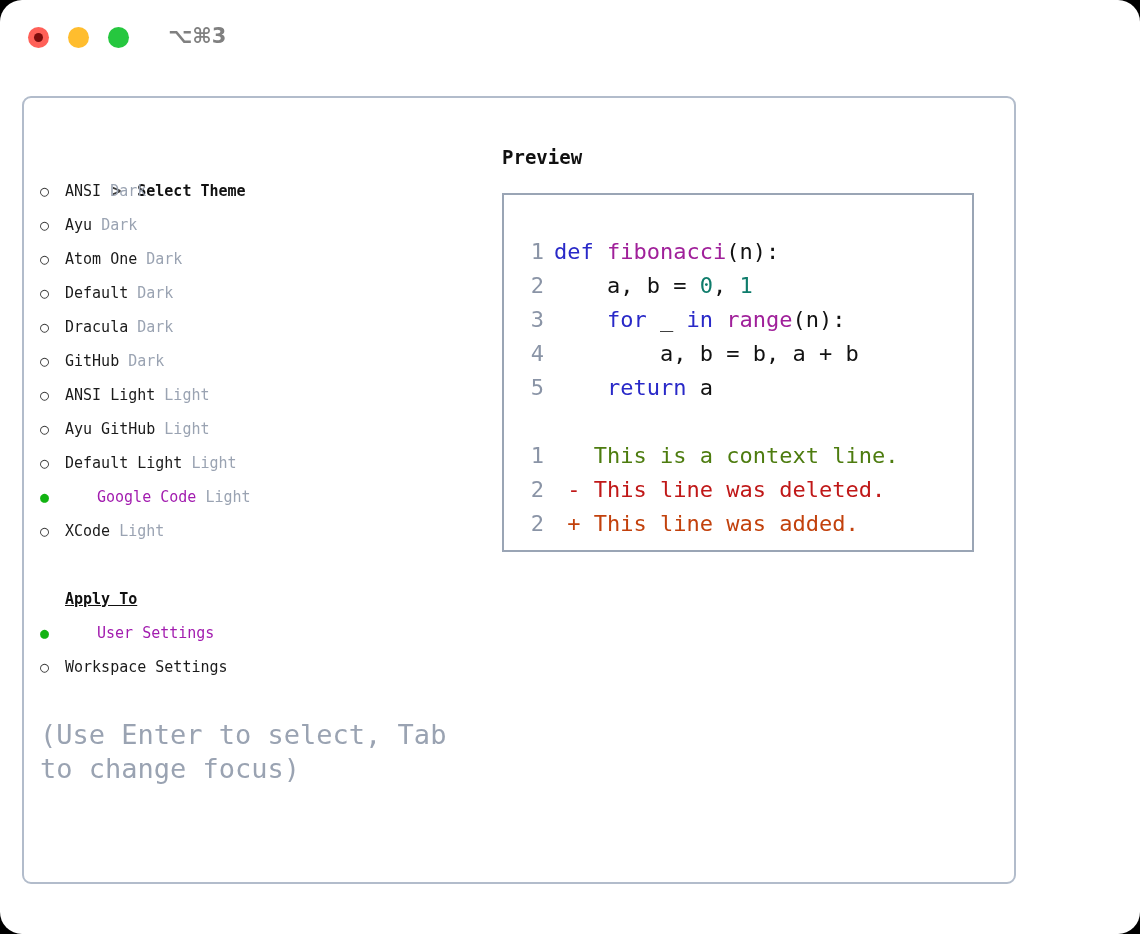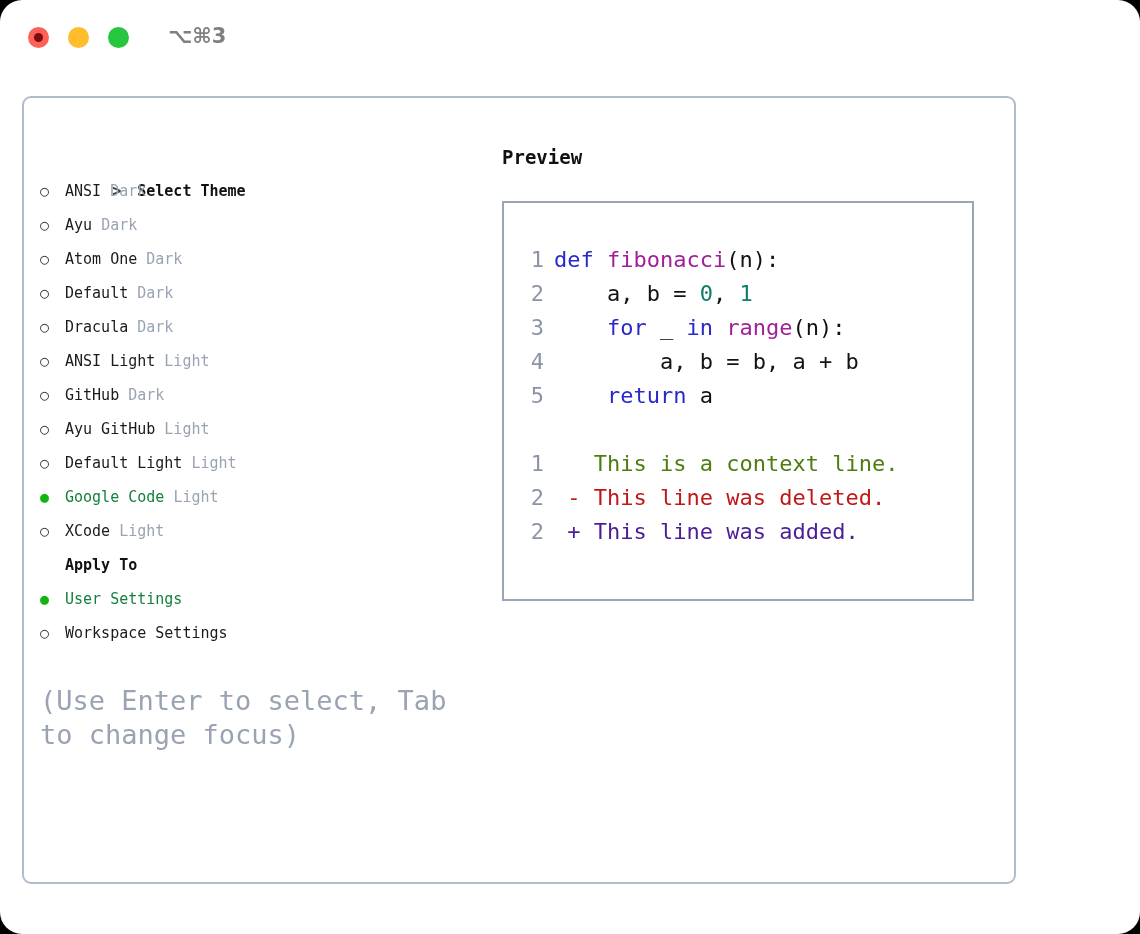--- a/index.html
+++ b/index.html
@@ -94,25 +94,27 @@
   .section-header {
     font-weight: bold;
     color: #111111;
   }
   .bullet {
     display: inline-block;
     width: 25px;
     color: #3a3a3a;
   }
   .bullet.selected { color: #12b312; }
-  .row.selected .item-label { color: #15803d; }
+  .row.selected .item-label { color: #a21caf; margin-left: 32px; }
   .meta-label { color: #9aa3b2; }
 
   #apply-header {
+    margin-top: 34px;
     padding-left: 25px;
+    text-decoration: underline;
   }
 
   #hint-block {
     margin-top: 34px;
     font-size: 27px;
     line-height: 34px;
     color: #9aa3b2;
     white-space: pre-wrap;
     width: 420px;
   }
@@ -124,23 +126,23 @@
     top: 42px;
     width: 495px;
   }
   #preview-title {
     font-size: 19px;
     font-weight: bold;
     color: #111111;
     line-height: 34px;
   }
   #preview-box {
-    margin-top: 27px;
+    margin-top: 19px;
     width: 472px;
-    height: 400px;
+    height: 359px;
     border: 2px solid #9aa5b5;
     background: #ffffff;
     box-sizing: border-box;
     padding: 40px 0 4px 14px;
   }
   .code-line {
     font-size: 22px;
     line-height: 34px;
     white-space: pre;
   }
@@ -152,21 +154,21 @@
     margin-right: 10px;
   }
   .code-gap { height: 34px; }
 
   .tok-kw    { color: #2929c8; }
   .tok-fn    { color: #a0209a; }
   .tok-num   { color: #0e7c6b; }
   .tok-plain { color: #121212; }
   .tok-ctx   { color: #4d7c0f; }
   .tok-del   { color: #c01818; }
-  .tok-add   { color: #4c1d95; }
+  .tok-add   { color: #c2410c; }
 </style>
 </head>
 <body>
 
 <div id="app-window">
 
   <div id="title-bar">
     <div class="traffic-light" id="dot-close"></div>
     <div class="traffic-light" id="dot-minimize"></div>
     <div class="traffic-light" id="dot-maximize"></div>
@@ -180,22 +182,22 @@
       <div class="row section-header">
         <span class="bullet">&gt;</span><span>Select Theme</span>
       </div>
 
       <div id="theme-list">
           <div class="row"><span class="bullet">○</span><span class="item-label">ANSI </span><span class="meta-label">Dark</span></div>
           <div class="row"><span class="bullet">○</span><span class="item-label">Ayu </span><span class="meta-label">Dark</span></div>
           <div class="row"><span class="bullet">○</span><span class="item-label">Atom One </span><span class="meta-label">Dark</span></div>
           <div class="row"><span class="bullet">○</span><span class="item-label">Default </span><span class="meta-label">Dark</span></div>
           <div class="row"><span class="bullet">○</span><span class="item-label">Dracula </span><span class="meta-label">Dark</span></div>
+          <div class="row"><span class="bullet">○</span><span class="item-label">GitHub </span><span class="meta-label">Dark</span></div>
           <div class="row"><span class="bullet">○</span><span class="item-label">ANSI Light </span><span class="meta-label">Light</span></div>
-          <div class="row"><span class="bullet">○</span><span class="item-label">GitHub </span><span class="meta-label">Dark</span></div>
           <div class="row"><span class="bullet">○</span><span class="item-label">Ayu GitHub </span><span class="meta-label">Light</span></div>
           <div class="row"><span class="bullet">○</span><span class="item-label">Default Light </span><span class="meta-label">Light</span></div>
           <div class="row selected"><span class="bullet selected">●</span><span class="item-label">Google Code </span><span class="meta-label">Light</span></div>
           <div class="row"><span class="bullet">○</span><span class="item-label">XCode </span><span class="meta-label">Light</span></div>
         </div>
 
       <div class="row section-header" id="apply-header">Apply To</div>
 
       <div id="apply-list">
           <div class="row selected"><span class="bullet selected">●</span><span class="item-label">User Settings</span></div>

